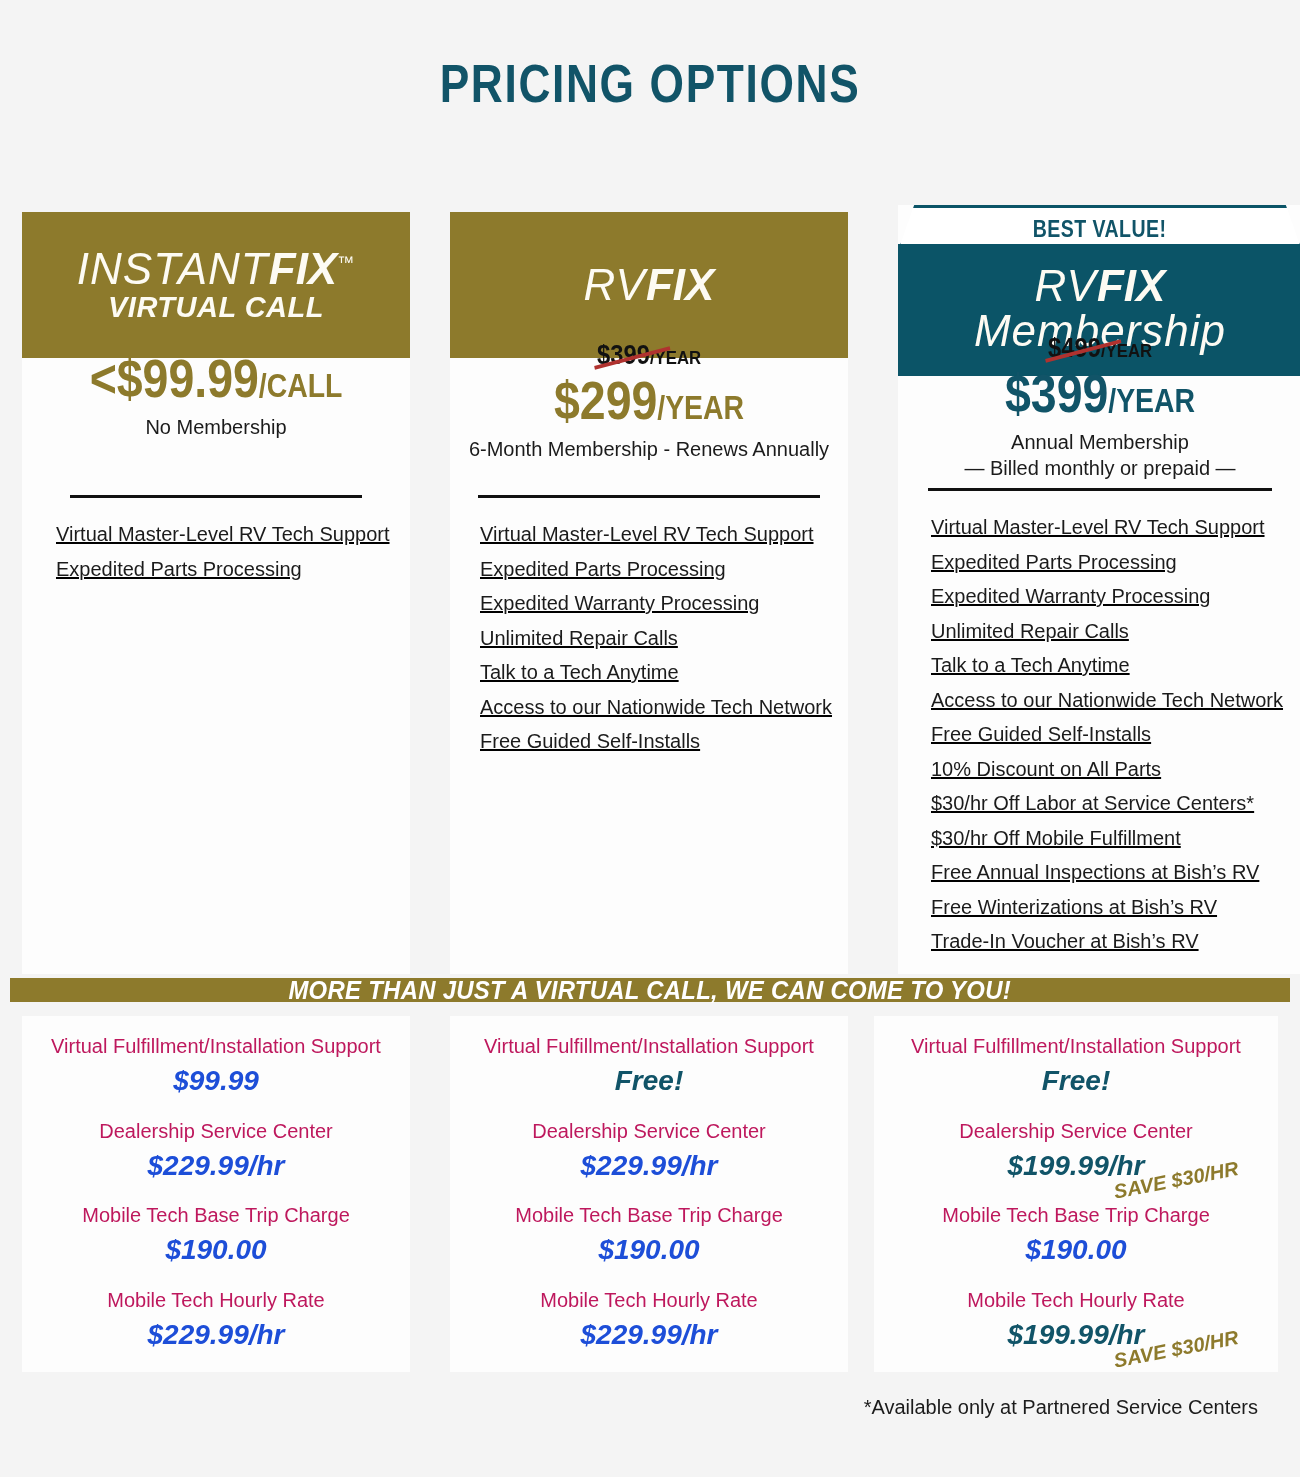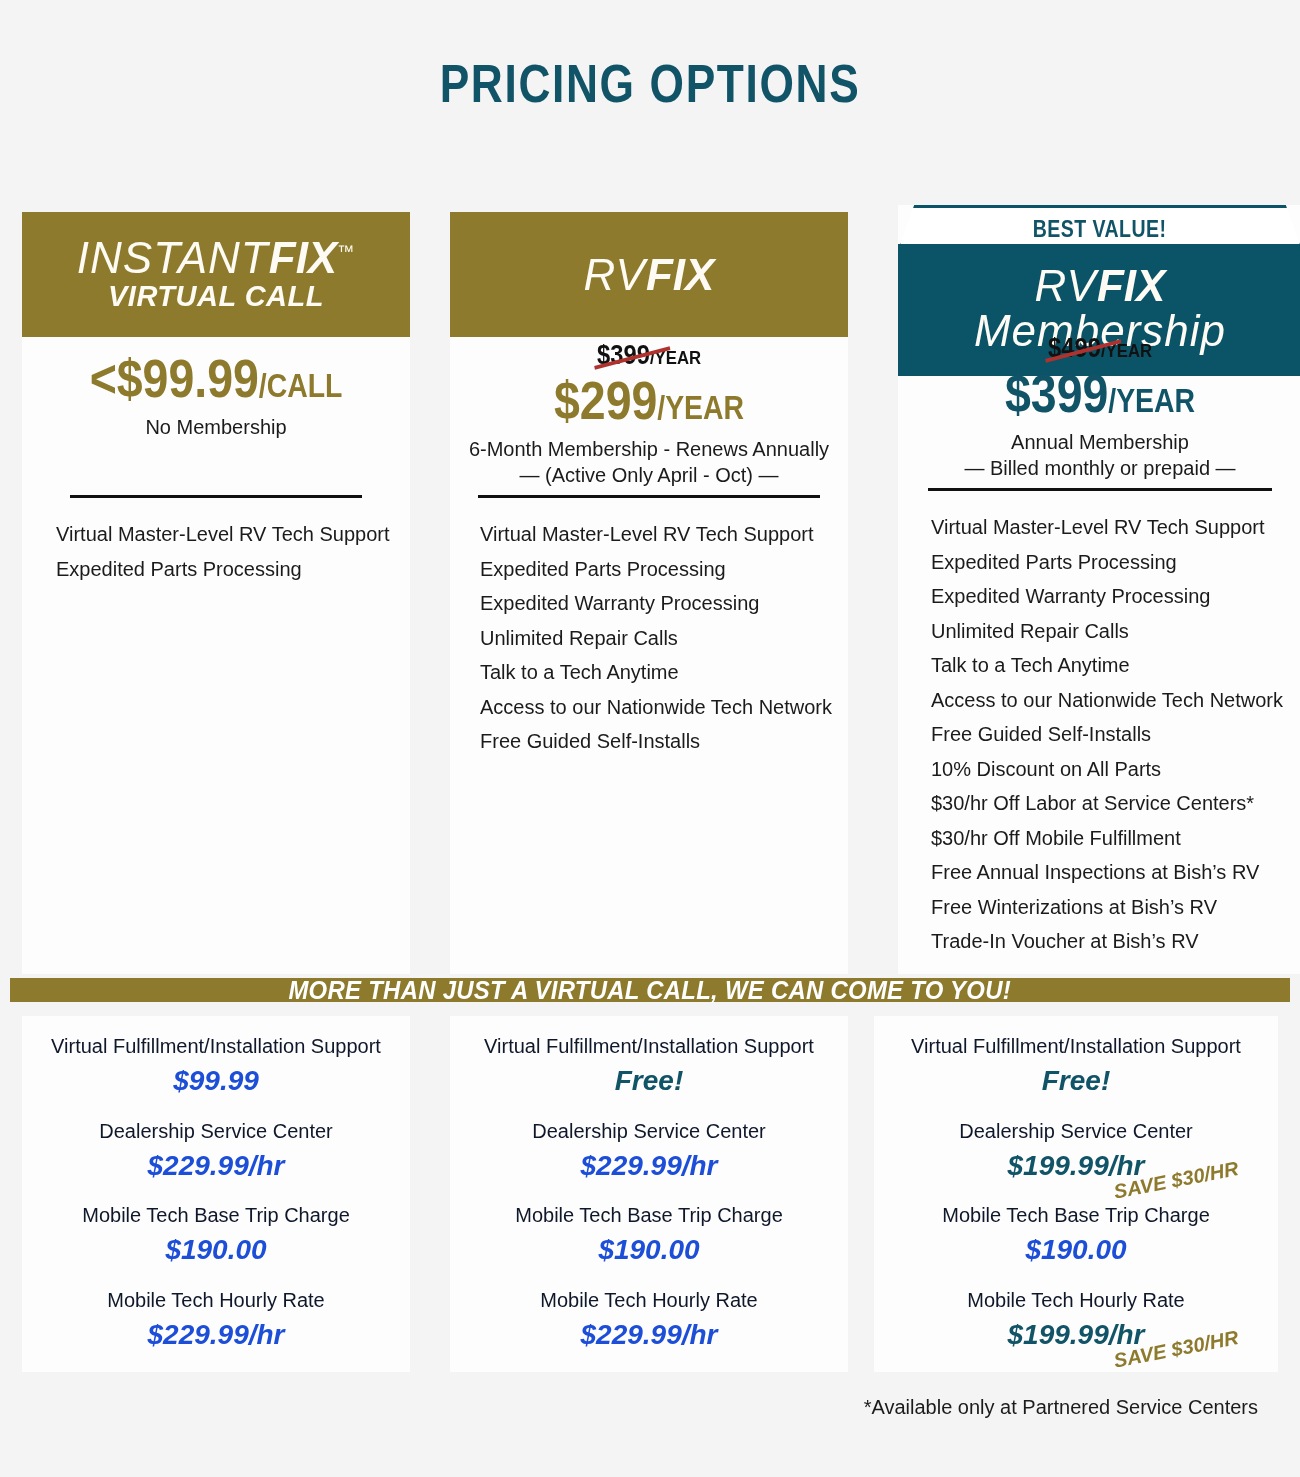--- a/index.html
+++ b/index.html
@@ -27,21 +27,21 @@
   .card {
     position: absolute;
     background: #fdfdfd;
   }
   .card.c1 { left: 22px;  top: 212px; width: 388px; height: 762px; }
   .card.c2 { left: 450px; top: 212px; width: 398px; height: 762px; }
   .card.c3 { left: 898px; top: 205px; width: 404px; height: 769px; }
 
   .card-head {
     position: absolute; left: 0; top: 0; width: 100%;
-    height: 125px;
+    height: 146px;
     display: flex; flex-direction: column;
     align-items: center; justify-content: center;
     color: #fdfbf3;
     overflow: hidden;
   }
   .card.c1 .card-head, .card.c2 .card-head { background: #8d7a2c; }
   .card.c3 .card-head { background: #0b5467; height: 132px; top: 39px; }
 
   .brand-line1 {
     font-size: 44px; font-style: italic; font-weight: 300;
@@ -110,21 +110,21 @@
 
   .divider {
     position: absolute; height: 3px; background: #111;
   }
   .card.c1 .divider { left: 48px; right: 48px; top: 283px; }
   .card.c2 .divider { left: 28px; right: 28px; top: 283px; }
   .card.c3 .divider { left: 30px; right: 30px; top: 283px; }
 
   
   .features {
-    position: absolute; left: 0; width: 100%;
+    position: absolute; left: 0; width: 100%; text-decoration: underline;
   }
   .card.c1 .features { top: 305px; padding-left: 34px; }
   .card.c2 .features { top: 305px; padding-left: 30px; }
   .card.c3 .features { top: 305px; padding-left: 33px; }
   .feature {
     font-size: 20px; color: #1b1b1b; line-height: 34.5px;
     white-space: nowrap; font-weight: 400;
   }
 
   
@@ -143,21 +143,21 @@
   
   .rates {
     position: absolute; background: #fdfdfd;
   }
   .rates.r1 { left: 22px;  top: 1016px; width: 388px; height: 356px; }
   .rates.r2 { left: 450px; top: 1016px; width: 398px; height: 356px; }
   .rates.r3 { left: 874px; top: 1016px; width: 404px; height: 356px; }
 
   .rate-item { text-align: center; position: relative; }
   .rate-label {
-    font-size: 20px; color: #0f172a; font-weight: 400; line-height: 1.2;
+    font-size: 20px; color: #be185d; font-weight: 400; line-height: 1.2;
   }
   .rate-value {
     font-size: 28px; font-weight: 700; font-style: italic;
     color: #1d4ed8; line-height: 1.2; margin-top: 6px;
     display: inline-block; position: relative;
   }
   .rate-value.teal { color: #115468; }
   .save-tag {
     position: absolute; right: -96px; bottom: -22px;
     font-family: "Liberation Sans Narrow", "Liberation Sans", sans-serif;
@@ -199,21 +199,20 @@
   <div class="card c2">
     <div class="card-head">
       <div class="brand-line1">
         <span>RV</span><span class="bold">FIX</span>
       </div>
     </div>
     <div class="price-block">
       <div class="old-price"><span>$399</span><span class="unit">/YEAR</span></div>
       <div class="main-price"><span>$299</span><span class="unit">/YEAR</span></div>
       <div class="sub-line">6-Month Membership - Renews Annually</div>
-      <div class="sub-line" style="margin-top:0">— (Active Only April - Oct) —</div>
     </div>
     <div class="divider"></div>
     <div class="features">
       <div class="feature">Virtual Master-Level RV Tech Support</div>
       <div class="feature">Expedited Parts Processing</div>
       <div class="feature">Expedited Warranty Processing</div>
       <div class="feature">Unlimited Repair Calls</div>
       <div class="feature">Talk to a Tech Anytime</div>
       <div class="feature">Access to our Nationwide Tech Network</div>
       <div class="feature">Free Guided Self-Installs</div>

